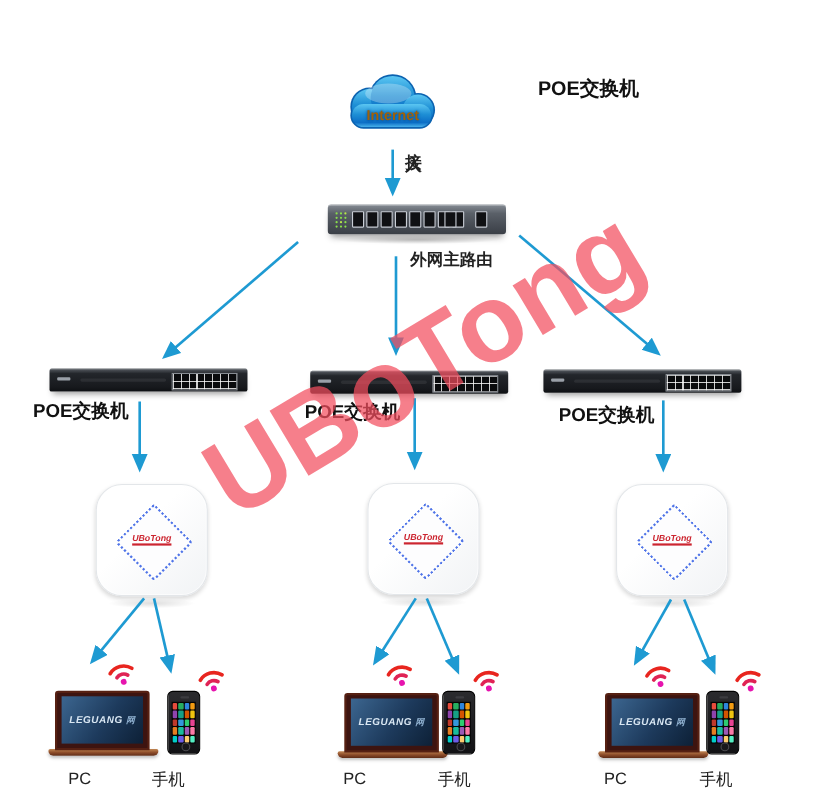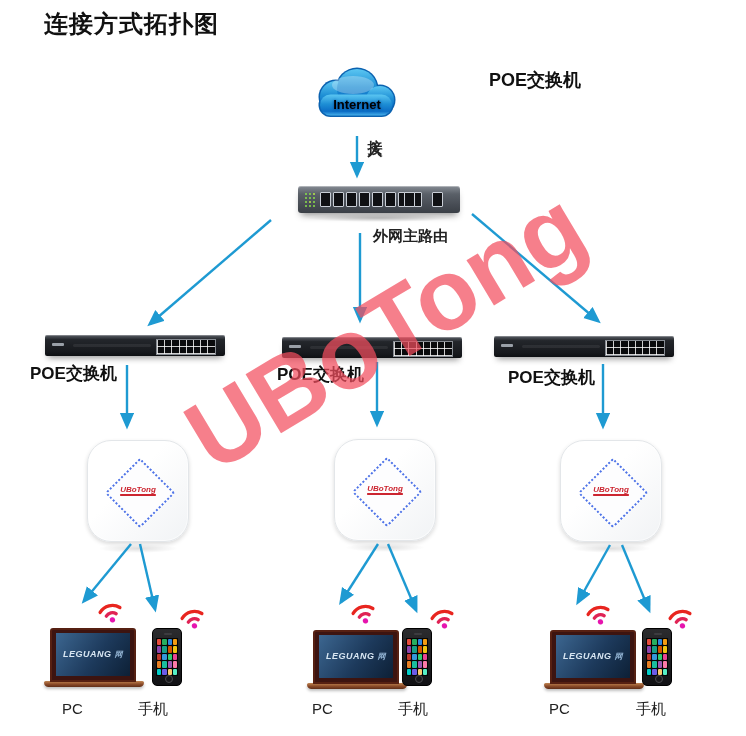--- a/index.html
+++ b/index.html
@@ -12,21 +12,21 @@
 
   
   .lbl-bold-lg{font-size:18px;font-weight:bold;color:#111;}
   .lbl-bold-md{font-size:17px;font-weight:bold;color:#111;}
   .lbl-bold-sm{font-size:15px;font-weight:bold;color:#222;}
   .lbl-plain{font-size:15px;color:#222;}
 
   
   .cloud{left:309px;top:64px;width:96px;height:66px;}
   .cloud .inet{position:absolute;left:0;top:33px;width:96px;text-align:center;
-    font-size:13px;font-weight:bold;color:#000000;text-shadow:0 1px 2px #0a5aa8,0 0 3px #0a5aa8;}
+    font-size:13px;font-weight:bold;color:#a16207;text-shadow:0 1px 2px #0a5aa8,0 0 3px #0a5aa8;}
 
   
   .access{left:365px;top:127px;writing-mode:vertical-rl;text-orientation:upright;
           font-size:15px;font-weight:bold;color:#222;letter-spacing:2px;}
 
   
   .router{left:298px;top:186px;width:162px;height:27px;border-radius:3px;
     background:linear-gradient(#868c94,#5a6068 30%,#474c54 70%,#3a3f46);
     box-shadow:0 1px 0 rgba(255,255,255,.35) inset,0 5px 7px -3px rgba(0,0,0,.45);}
   .router::after{content:"";position:absolute;left:6px;right:6px;bottom:-9px;height:8px;
@@ -97,21 +97,20 @@
     white-space:nowrap;pointer-events:none;z-index:10;}
 
   .arrows{position:absolute;left:0;top:0;z-index:4;pointer-events:none;}
   .device{z-index:2;}
 </style>
 </head>
 <body>
 
 <div class="stage">
 
-  <div class="abs page-title">连接方式拓扑图</div>
 
   <svg class="arrows" width="746" height="736">
     <defs>
       <marker id="ah" markerWidth="8" markerHeight="8" refX="5.5" refY="3" orient="auto">
         <path d="M0,0 L7,3 L0,6 Z" fill="#1e9ad2"></path>
       </marker>
     </defs>
     <g stroke="#1e9ad2" stroke-width="2.4" fill="none">
       <line x1="357" y1="136" x2="357" y2="175" marker-end="url(#ah)"></line>
       <line x1="271" y1="220" x2="150" y2="324" marker-end="url(#ah)"></line>

